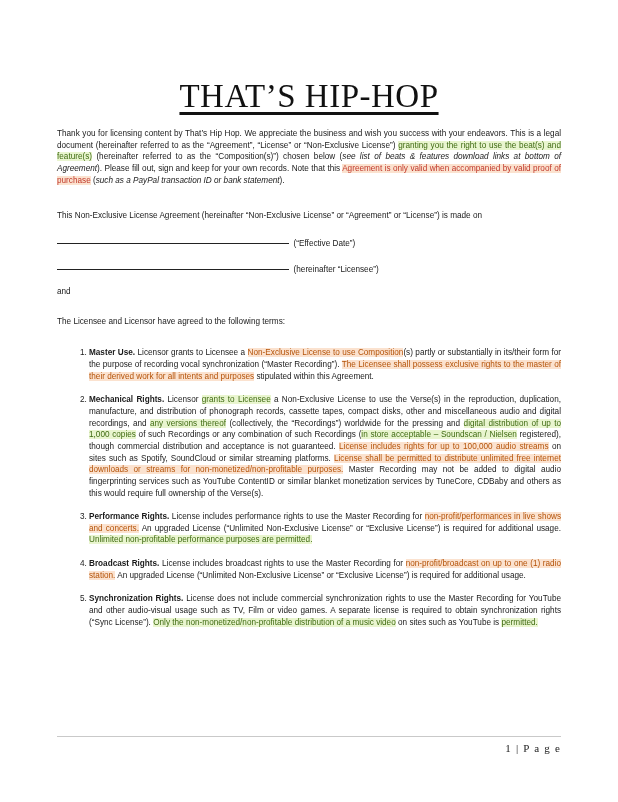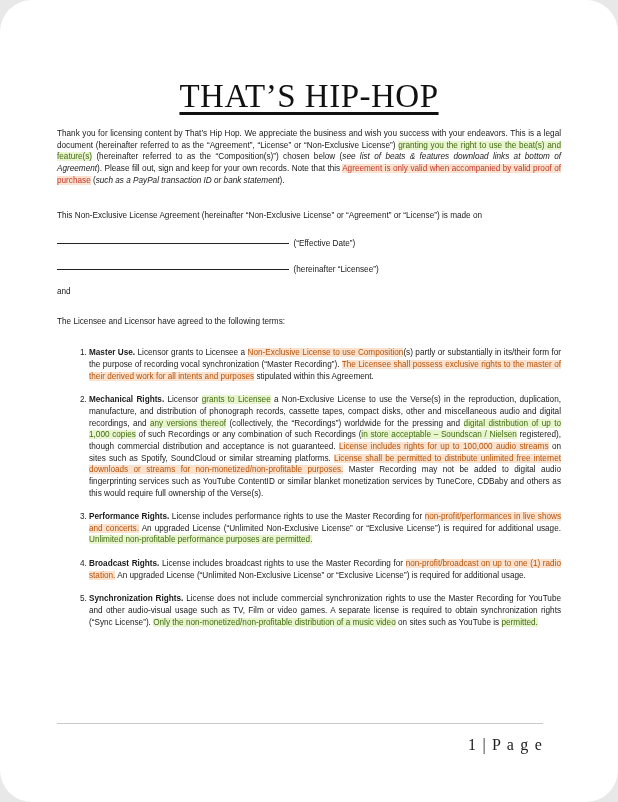--- a/index.html
+++ b/index.html
@@ -13,21 +13,20 @@
     overflow: hidden;
     font-family: "Liberation Sans", sans-serif;
   }
   .page {
     position: relative;
     width: 618px;
     height: 802px;
     background: #ffffff;
     box-sizing: border-box;
     padding: 0 57px;
-    border-radius: 32px;
   }
   .doc-title {
     text-align: center;
     font-family: "Liberation Serif", serif;
     font-size: 33px;
     font-weight: 400;
     letter-spacing: 0.5px;
     color: #111;
     margin: 0;
     padding-top: 78px;
@@ -81,27 +80,27 @@
   ol.terms > li {
     padding-top: 12px;
     line-height: 1.42;
     text-align: justify;
   }
   ol.terms > li::marker { font-weight: 400; }
   .term-title { font-weight: bold; }
   .footer {
     position: absolute;
     left: 57px;
-    right: 75px;
+    right: 57px;
     bottom: 48px;
     border-top: 1px solid #c9c9c9;
-    padding-top: 12px;
+    padding-top: 5px;
     text-align: right;
     font-family: "Liberation Serif", serif;
-    font-size: 16px;
+    font-size: 11px;
     color: #222;
     letter-spacing: 1.2px;
   }
 </style>
 </head>
 <body>
 
 <div class="page">
 
   <h1 class="doc-title">THAT’S HIP-HOP</h1>

